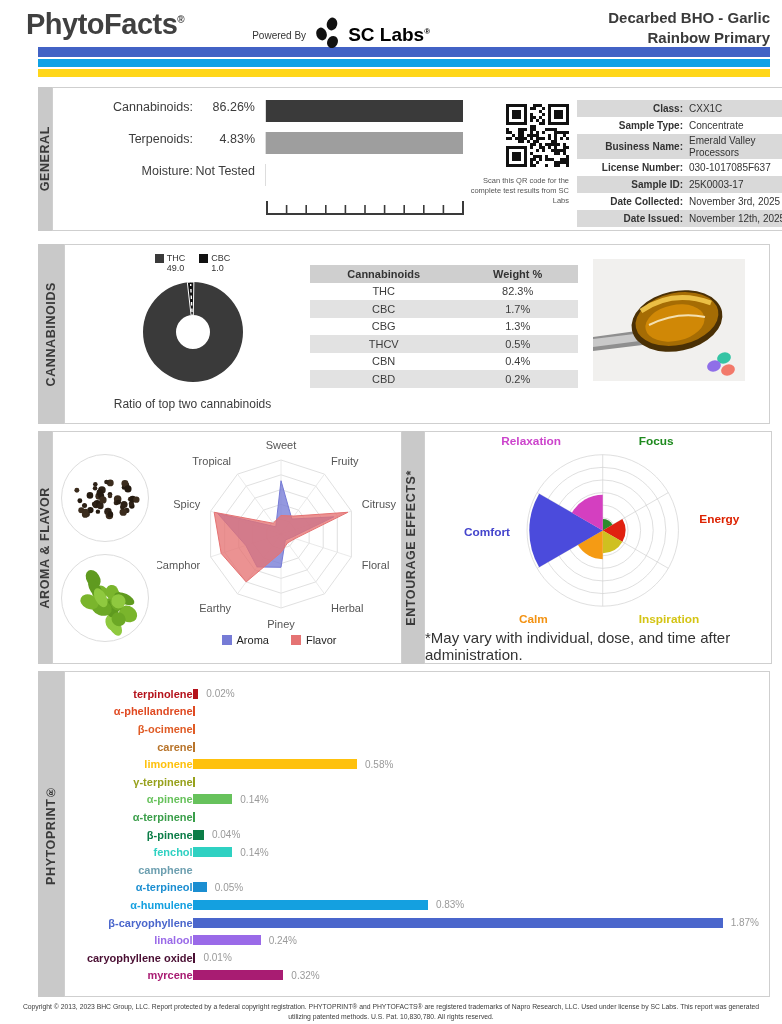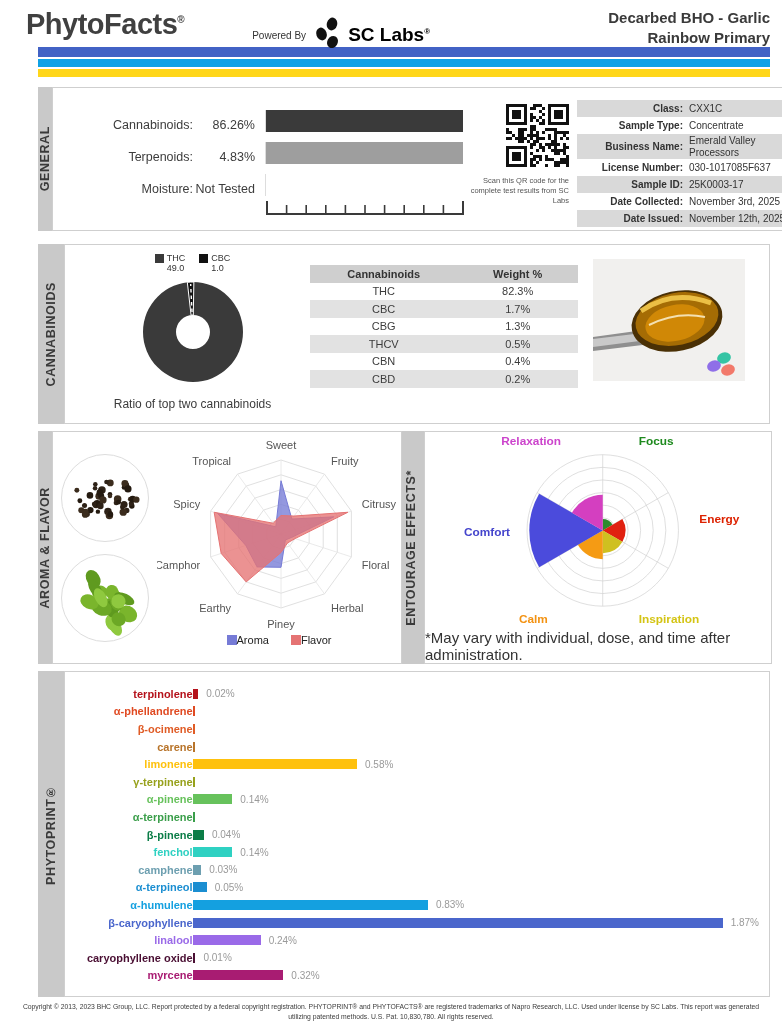--- a/index.html
+++ b/index.html
@@ -29,21 +29,21 @@
   .tabcol { width: 26px; background: #c9c9c9; display: flex; align-items: center; justify-content: center; }
   .tabcol span {
     writing-mode: vertical-rl; transform: rotate(180deg);
     font-size: 12.5px; font-weight: bold; color: #3a3a3a; letter-spacing: 0.6px; white-space: nowrap;
   }
   .panel { flex: 1; background: #fff; border: 1px solid #cfcfcf; position: relative; }
   
   #sec-general { margin-top: 10px; height: 144px; }
   .gen-flex { display: flex; height: 100%; padding: 12px 8px 8px 10px; }
   .gen-left { width: 400px; }
-  .gen-row { display: flex; align-items: flex-end; height: 32px; }
+  .gen-row { display: flex; align-items: flex-start; height: 32px; }
   .gen-label { width: 130px; text-align: right; font-size: 12.5px; color: #3c3c3c; }
   .gen-val { width: 72px; text-align: right; font-size: 12.5px; color: #3c3c3c; padding-right: 10px; }
   .gen-barwrap { flex: 1; height: 22px; border-left: 1px solid #ddd; }
   .gen-bar { height: 22px; }
   .gen-ruler { margin-left: 203px; margin-top: 4px; }
   .gen-qr { width: 106px; text-align: right; padding-top: 4px; }
   .gen-qr .cap { font-size: 7.5px; color: #555; line-height: 1.3; margin-top: 5px; }
   .gen-info { width: 222px; margin-left: 8px; font-size: 10px; }
   .irow { display: flex; align-items: center; min-height: 17px; padding: 1px 0; }
   .irow.odd { background: #d9d9d9; }
@@ -66,21 +66,21 @@
   .photo-col { flex: 1; display: flex; justify-content: center; padding-top: 8px; }
   
   .row2 { margin-top: 7px; display: flex; gap: 8px; height: 233px; }
   #sec-aroma { width: 352px; }
   #sec-ent { flex: 1; }
   .ar-flex { display: flex; height: 100%; }
   .circ-col { width: 104px; display: flex; flex-direction: column; align-items: center; justify-content: center; gap: 12px; }
   .circle { width: 88px; height: 88px; border-radius: 50%; border: 1px solid #ddd; background: #fff; overflow: hidden; }
   .radar-col { flex: 1; display: flex; flex-direction: column; align-items: center; }
   .af-legend { display: flex; gap: 22px; margin-top: -2px; }
-  .afl-item { display: flex; align-items: center; font-size: 11px; color: #222; }
+  .afl-item { display: flex; align-items: center; gap: 5px; font-size: 11px; color: #222; }
   .afl-sq { width: 10px; height: 10px; }
   .ent-flex { height: 100%; display: flex; flex-direction: column; align-items: center; }
   .ent-disc { font-size: 15px; color: #333; margin-top: 2px; }
   
   #sec-phyto { margin-top: 7px; height: 326px; }
   .phy-body { padding: 13px 10px 8px 6px; }
   .prow { display: flex; align-items: center; height: 17.6px; }
   .plabel { width: 122px; text-align: right; font-size: 11px; font-weight: bold; white-space: nowrap; }
   .pbarzone { flex: 1; display: flex; align-items: center; }
   .pbar { height: 10px; }
@@ -645,24 +645,20 @@
             </div>
             <div class="prow">
               <span class="plabel" style="color: rgb(47, 209, 194);">fenchol</span>
               <div class="pbarzone">
                 <div class="pbar" style="background: rgb(47, 209, 194); width: 39.6791px;"></div>
                 <span class="pval">0.14%</span>
               </div>
             </div>
             <div class="prow">
               <span class="plabel" style="color: rgb(109, 159, 176);">camphene</span>
-              <div class="pbarzone">
-                <div class="pbar" style="background: rgb(109, 159, 176); width: 8.50267px;"></div>
-                <span class="pval">0.03%</span>
-              </div>
             </div>
             <div class="prow">
               <span class="plabel" style="color: rgb(27, 142, 209);">α-terpineol</span>
               <div class="pbarzone">
                 <div class="pbar" style="background: rgb(27, 142, 209); width: 14.1711px;"></div>
                 <span class="pval">0.05%</span>
               </div>
             </div>
             <div class="prow">
               <span class="plabel" style="color: rgb(20, 160, 224);">α-humulene</span>

